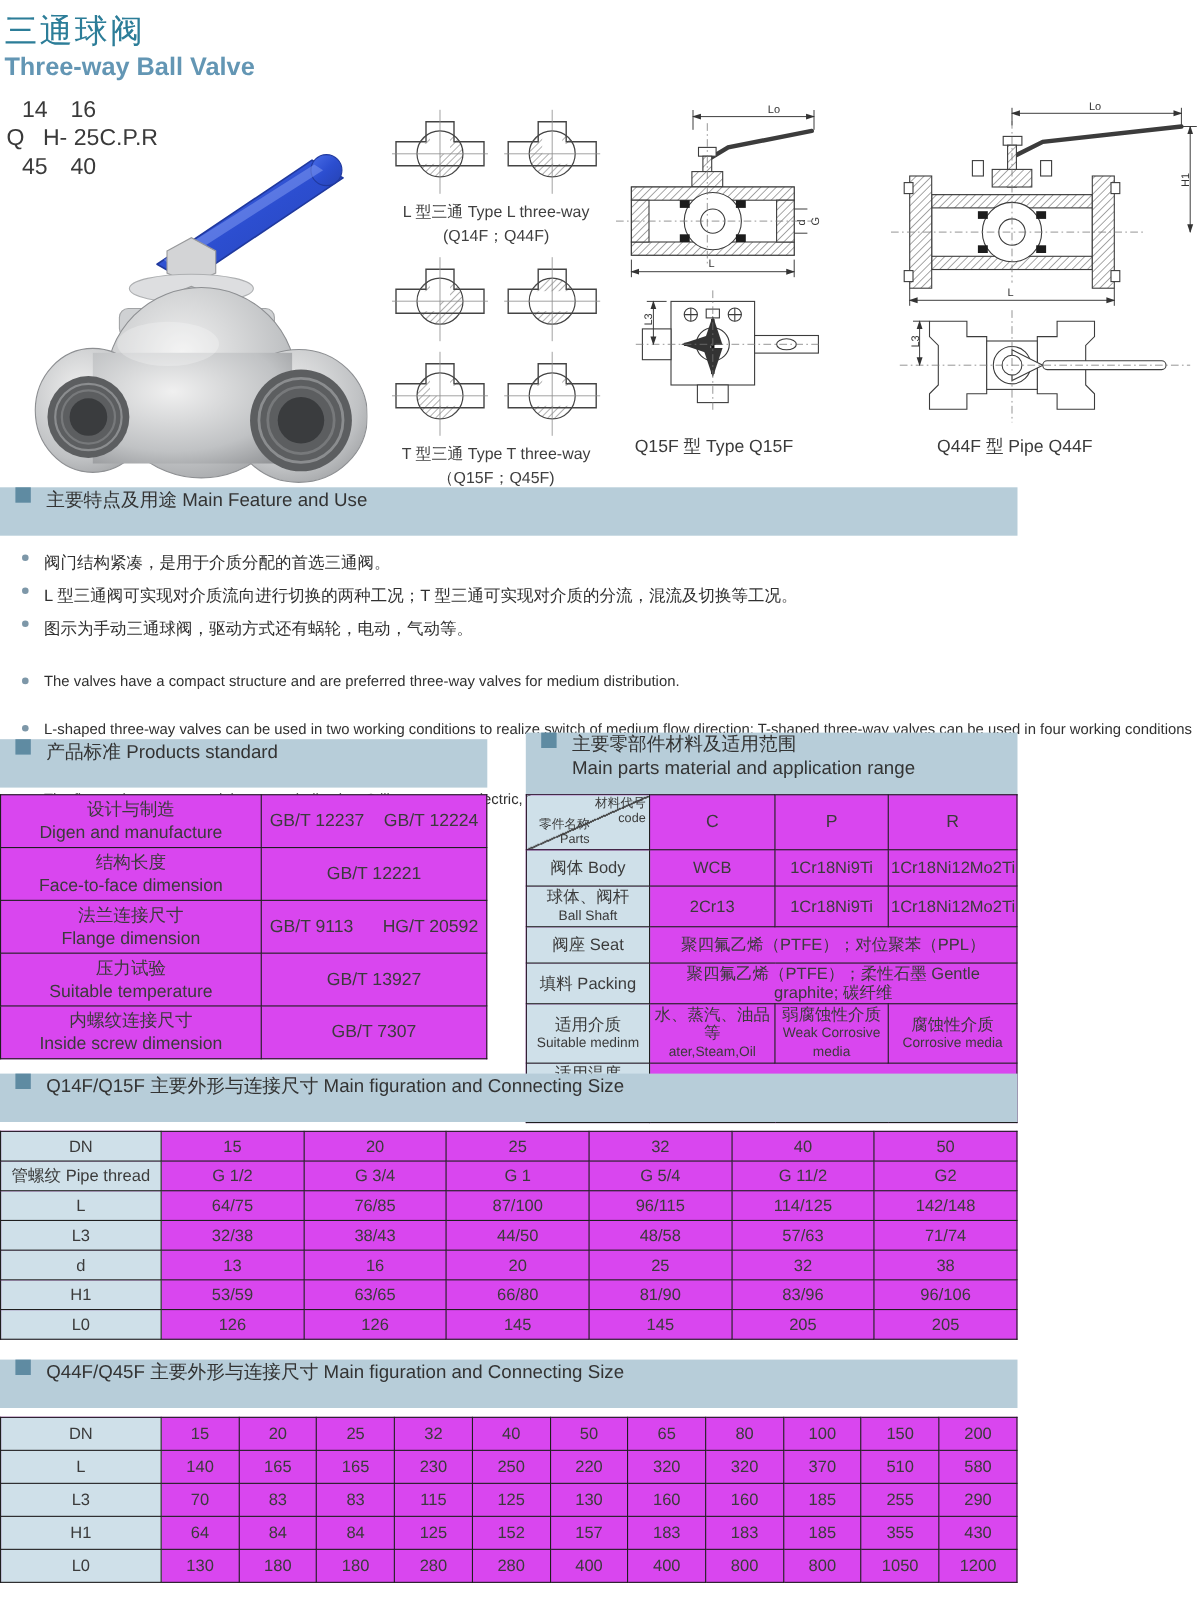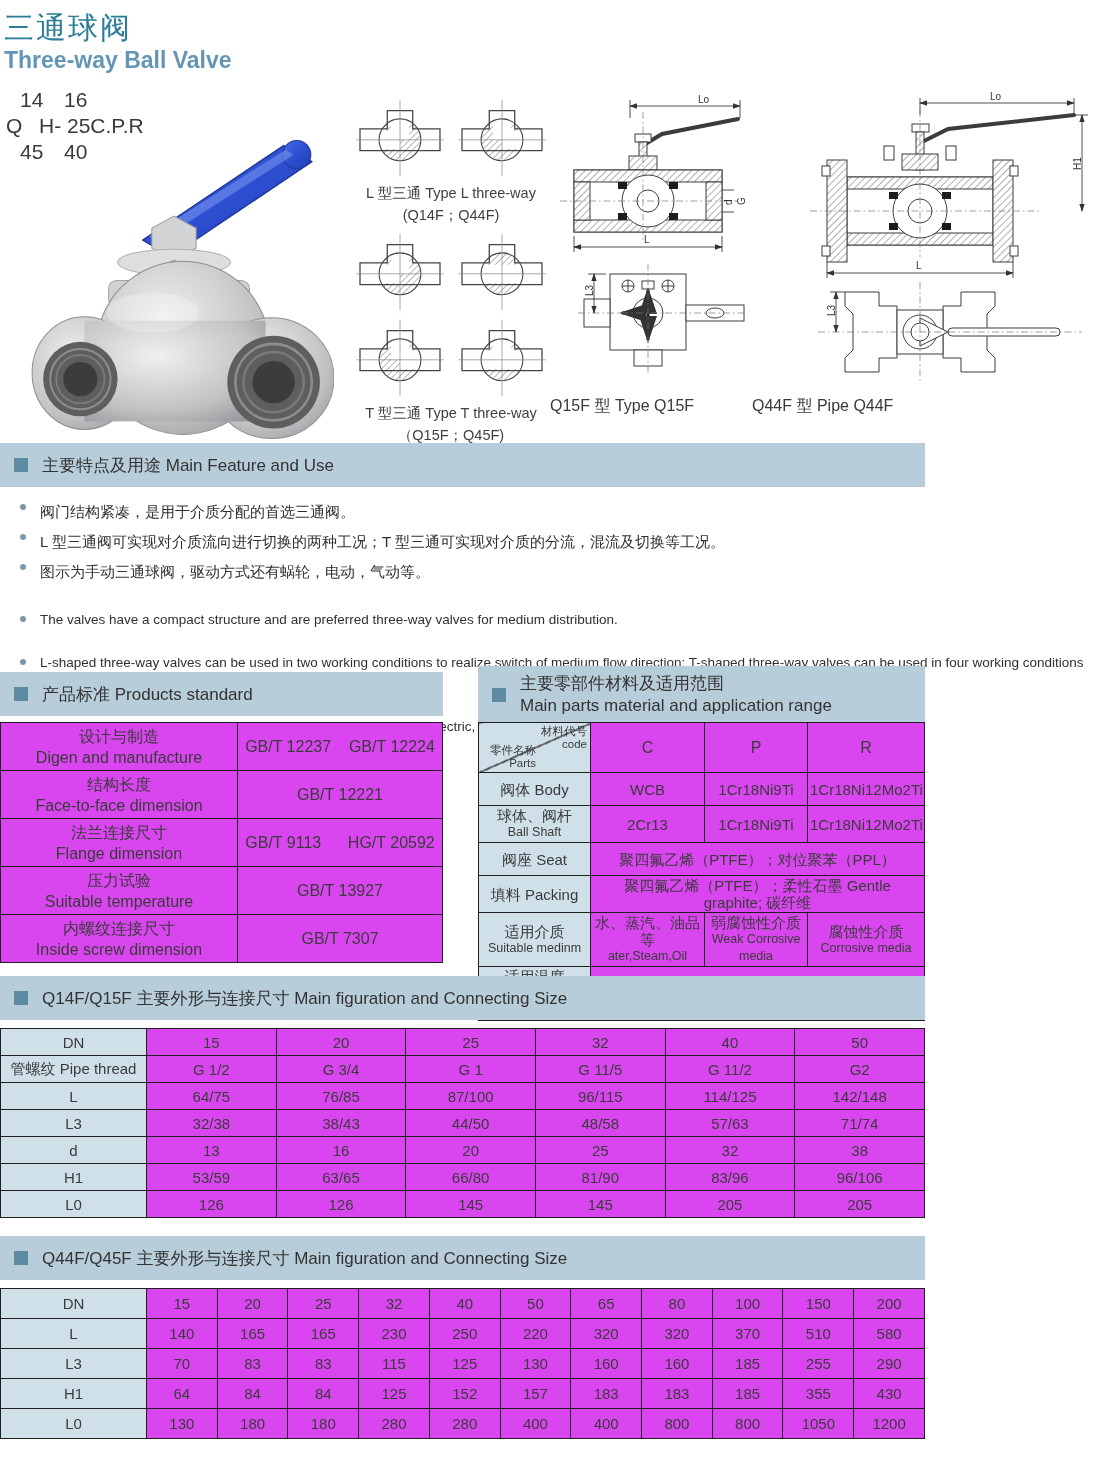--- a/index.html
+++ b/index.html
@@ -21,29 +21,29 @@
   .minis{position:absolute;left:352px;top:98px;width:198px}
   .mini-row{display:flex;gap:10px;justify-content:center;margin-bottom:2px}
   .mini{width:92px;height:80px}
   .mini .ol{stroke:#444;fill:none;stroke-width:1.4}
   .mini .cl{stroke:#8a8a8a;stroke-width:0.8}
   .mini-label{font-size:14.5px;color:#3f3f3f;text-align:center;line-height:22px;margin:4px 0 6px}
   .tech{position:absolute}
   .tech-q15f{left:550px;top:92px;width:198px}
   .tech-q44f{left:752px;top:92px;width:341px}
   .tech svg{display:block}
-  .tech-caption{font-size:16px;color:#3a3a3a;margin-top:4px}
+  .tech-caption{font-size:16px;color:#3a3a3a;text-align:center;margin-top:4px}
   .tline{stroke:#3c3c3c;stroke-width:1;fill:none}
   .tthick{stroke:#3c3c3c;stroke-width:4;fill:none;stroke-linecap:round}
   .diml{stroke:#3c3c3c;stroke-width:0.9}
   .dimt{font-size:10px;fill:#333}
   .cline{stroke:#777;stroke-width:0.7;stroke-dasharray:7 3 1.5 3}
 
   
-  .bar{position:absolute;background:#b7cdd9;display:flex;align-items:center}
+  .bar{position:absolute;background:#b7cdd9;display:flex;align-items:flex-start}
   .bar .sq{width:14px;height:14px;background:#5f8ba2;margin:0 14px 0 14px;flex:none}
   .bar .bt{font-size:17px;color:#333}
   .bar .bt2 div{line-height:22px}
   .bar-features{left:0;top:443px;width:925px;height:44px}
   .bar-standards{left:0;top:672px;width:443px;height:44px}
   .bar-materials{left:478px;top:666px;width:447px;height:58px}
   .bar-q14f{left:0;top:976px;width:925px;height:44px}
   .bar-q44f{left:0;top:1236px;width:925px;height:44px}
 
   
@@ -473,21 +473,21 @@
           <td>25</td>
           <td>32</td>
           <td>40</td>
           <td>50</td>
         </tr>
         <tr>
           <td class="lbl">管螺纹 Pipe thread</td>
           <td>G 1/2</td>
           <td>G 3/4</td>
           <td>G 1</td>
-          <td>G 11/5</td>
+          <td>G 5/4</td>
           <td>G 11/2</td>
           <td>G2</td>
         </tr>
         <tr>
           <td class="lbl">L</td>
           <td>64/75</td>
           <td>76/85</td>
           <td>87/100</td>
           <td>96/115</td>
           <td>114/125</td>

